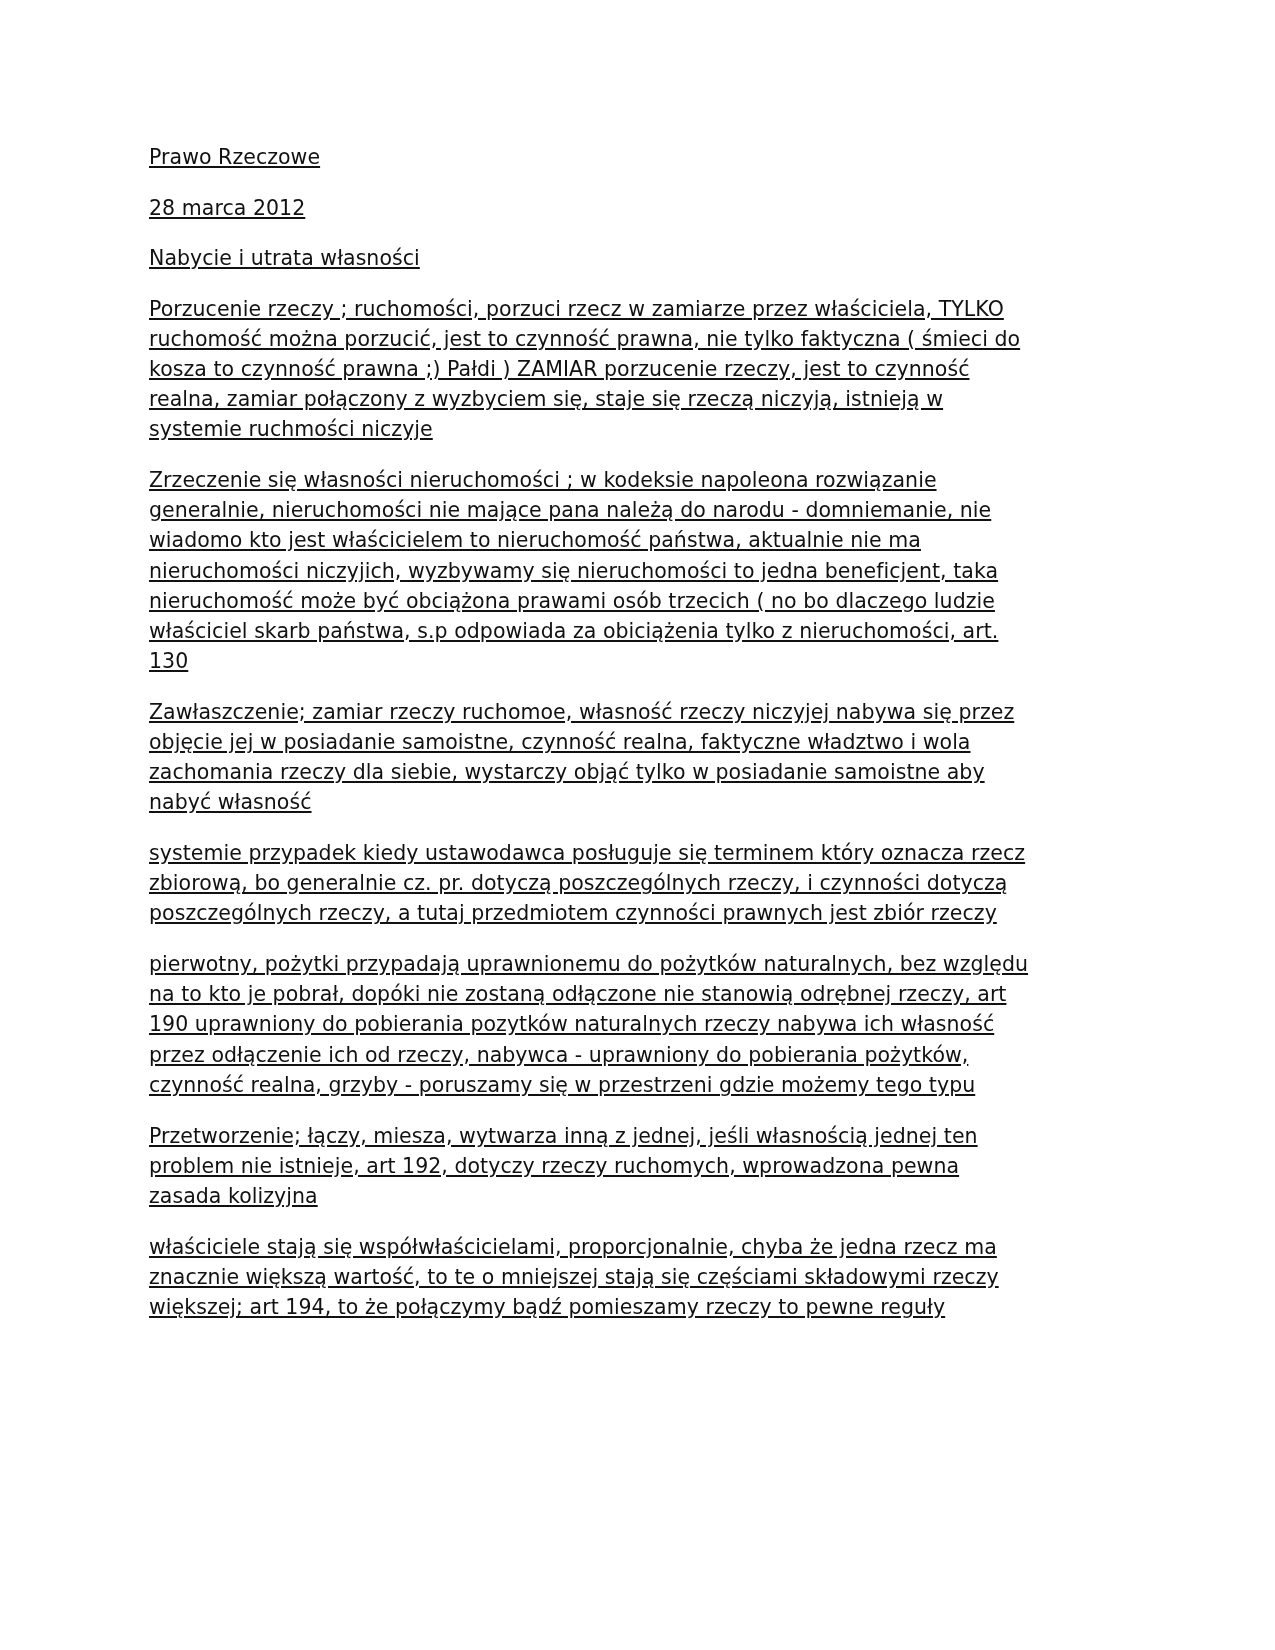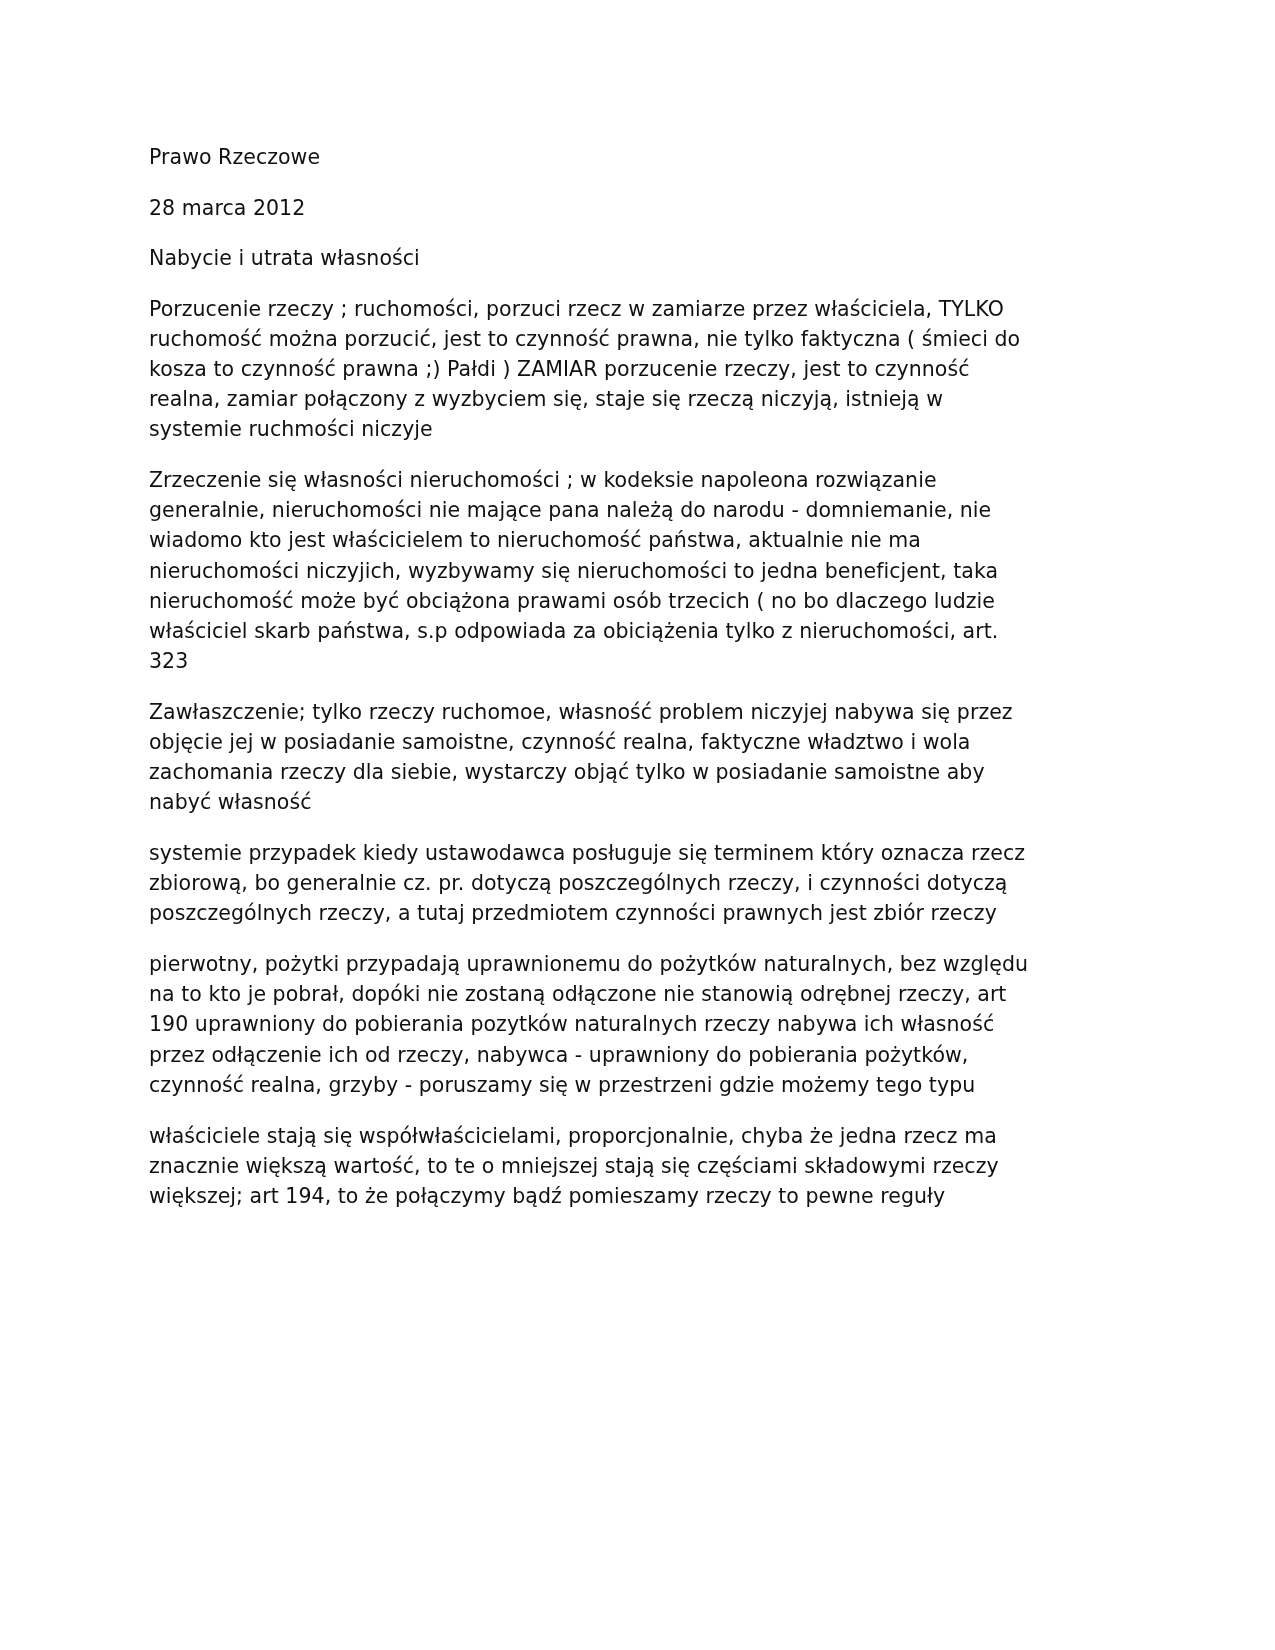--- a/index.html
+++ b/index.html
@@ -32,20 +32,21 @@
       letter-spacing: 0.05px;
     }
     .para {
       margin: 0 0 20.5px 0;
     }
     .line {
       display: block;
       height: 30.2px;
       line-height: 30.2px;
       white-space: pre;
+      text-decoration: underline;
     }
     .single .line {
       height: 30px;
       line-height: 30px;
     }
   </style>
 </head>
 <body>
 
 <div class="page">
@@ -71,44 +72,49 @@
       <span class="line">systemie ruchmości niczyje</span>
     </p>
 
     <p class="para">
       <span class="line">Zrzeczenie się własności nieruchomości ; w kodeksie napoleona rozwiązanie</span>
       <span class="line">generalnie, nieruchomości nie mające pana należą do narodu - domniemanie, nie</span>
       <span class="line">wiadomo kto jest właścicielem to nieruchomość państwa, aktualnie nie ma</span>
       <span class="line">nieruchomości niczyjich, wyzbywamy się nieruchomości to jedna beneficjent, taka</span>
       <span class="line">nieruchomość może być obciążona prawami osób trzecich ( no bo dlaczego ludzie</span>
       <span class="line">właściciel skarb państwa, s.p odpowiada za obiciążenia tylko z nieruchomości, art.</span>
-      <span class="line">323</span>
+      <span class="line">130</span>
     </p>
 
     <p class="para">
-      <span class="line">Zawłaszczenie; tylko rzeczy ruchomoe, własność problem niczyjej nabywa się przez</span>
+      <span class="line">Zawłaszczenie; zamiar rzeczy ruchomoe, własność rzeczy niczyjej nabywa się przez</span>
       <span class="line">objęcie jej w posiadanie samoistne, czynność realna, faktyczne władztwo i wola</span>
       <span class="line">zachomania rzeczy dla siebie, wystarczy objąć tylko w posiadanie samoistne aby</span>
       <span class="line">nabyć własność</span>
     </p>
 
     <p class="para">
       <span class="line">systemie przypadek kiedy ustawodawca posługuje się terminem który oznacza rzecz</span>
       <span class="line">zbiorową, bo generalnie cz. pr. dotyczą poszczególnych rzeczy, i czynności dotyczą</span>
       <span class="line">poszczególnych rzeczy, a tutaj przedmiotem czynności prawnych jest zbiór rzeczy</span>
     </p>
 
     <p class="para">
       <span class="line">pierwotny, pożytki przypadają uprawnionemu do pożytków naturalnych, bez względu</span>
       <span class="line">na to kto je pobrał, dopóki nie zostaną odłączone nie stanowią odrębnej rzeczy, art</span>
       <span class="line">190 uprawniony do pobierania pozytków naturalnych rzeczy nabywa ich własność</span>
       <span class="line">przez odłączenie ich od rzeczy, nabywca - uprawniony do pobierania pożytków,</span>
       <span class="line">czynność realna, grzyby - poruszamy się w przestrzeni gdzie możemy tego typu</span>
     </p>
 
+    <p class="para">
+      <span class="line">Przetworzenie; łączy, miesza, wytwarza inną z jednej, jeśli własnością jednej ten</span>
+      <span class="line">problem nie istnieje, art 192, dotyczy rzeczy ruchomych, wprowadzona pewna</span>
+      <span class="line">zasada kolizyjna</span>
+    </p>
 
     <p class="para">
       <span class="line">właściciele stają się współwłaścicielami, proporcjonalnie, chyba że jedna rzecz ma</span>
       <span class="line">znacznie większą wartość, to te o mniejszej stają się częściami składowymi rzeczy</span>
       <span class="line">większej; art 194, to że połączymy bądź pomieszamy rzeczy to pewne reguły</span>
     </p>
 
   </div>
 </div>
 

